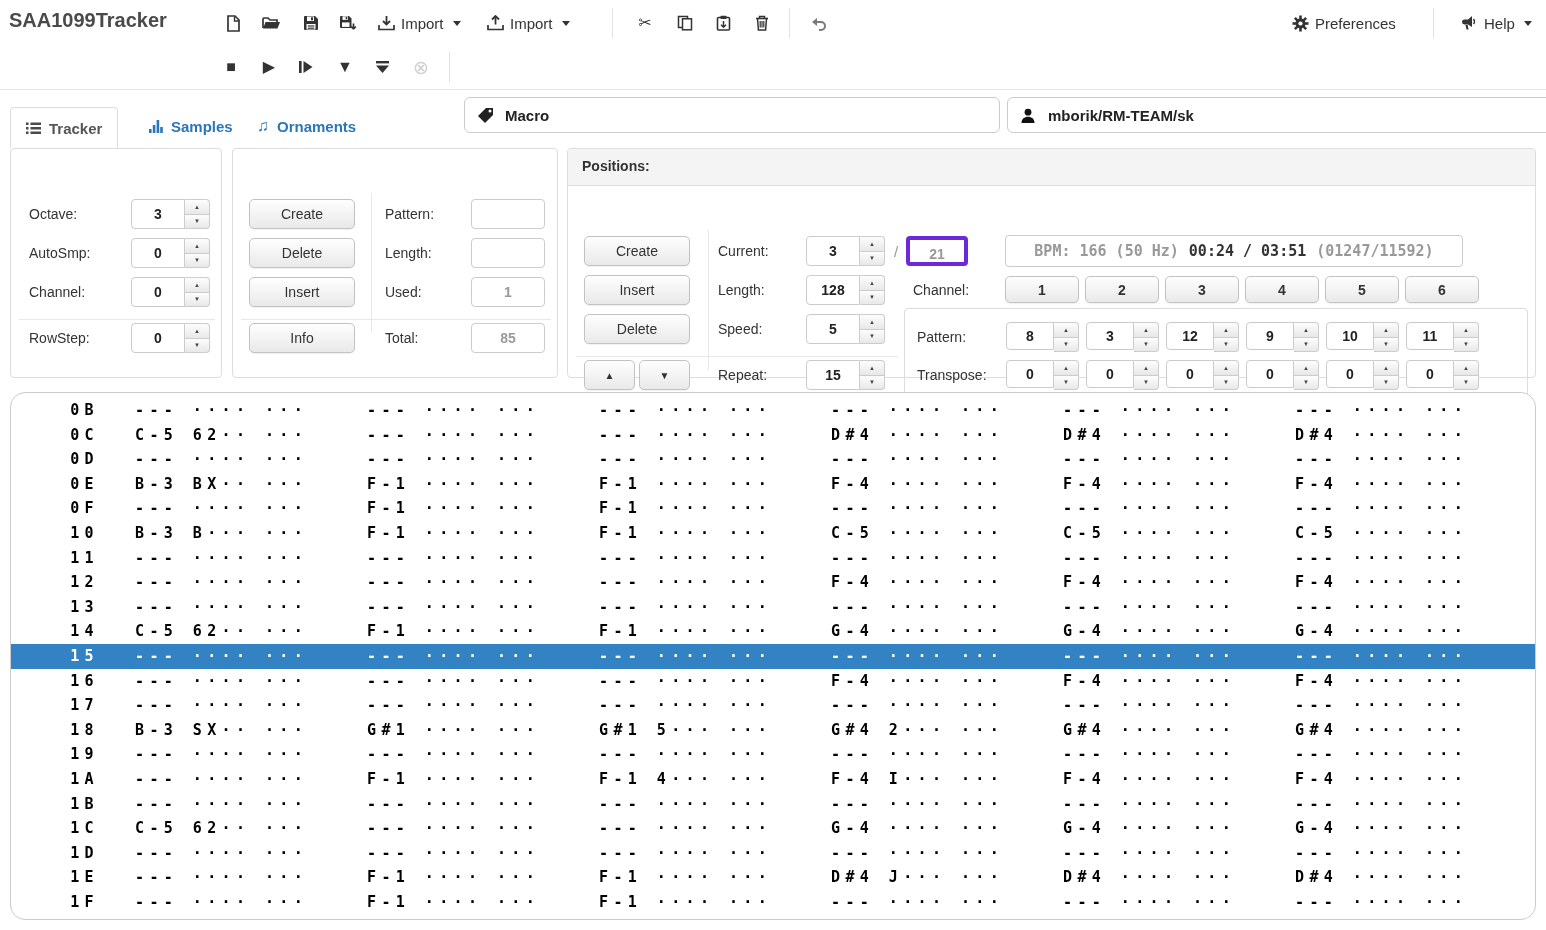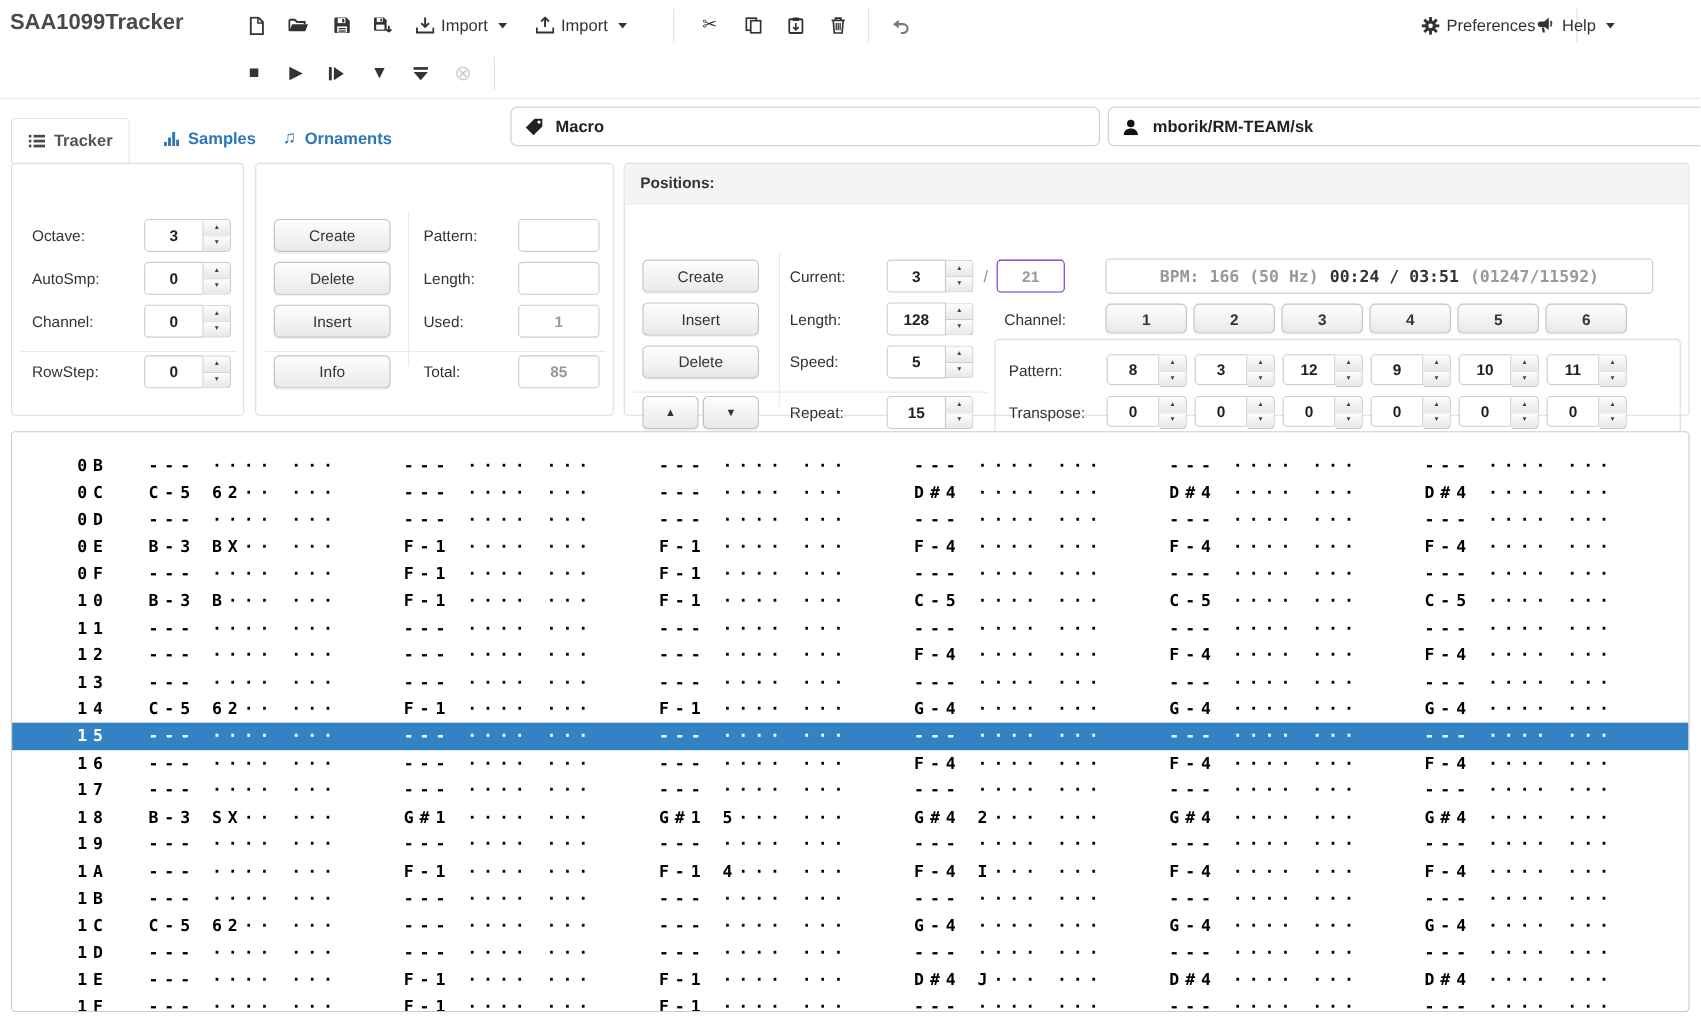--- a/index.html
+++ b/index.html
@@ -37,31 +37,31 @@
   .spin{position:absolute;display:inline-flex;height:30px;}
   .spin-val{display:inline-block;width:52px;height:28px;line-height:28px;border:1px solid #ccc;border-radius:4px 0 0 4px;background:#fff;font-weight:bold;font-size:14px;text-align:center;color:#222;}
   .spin-sm .spin-val{width:46px;height:26px;line-height:26px;}
   .spin-btns{display:inline-flex;flex-direction:column;width:25px;}
   .spin-btns i{flex:1;display:flex;align-items:center;justify-content:center;font-style:normal;font-size:6px;color:#444;
        background:linear-gradient(#fdfdfd,#e8e8e8);border:1px solid #ccc;border-left:none;cursor:pointer;}
   .spin-btns i.su{border-radius:0 4px 0 0;}
   .spin-btns i.sd{border-top:none;border-radius:0 0 4px 0;}
   .fin{position:absolute;width:74px;height:30px;border:1px solid #ccc;border-radius:4px;background:#fff;
        text-align:center;line-height:28px;color:#999;font-weight:bold;box-sizing:border-box;font-size:14px;}
-  .dis{position:absolute;width:62px;height:30px;border:1px solid #6d28d9;border-radius:4px;background:#fff;
+  .dis{position:absolute;width:62px;height:30px;border:4px solid #6d28d9;border-radius:4px;background:#fff;
        text-align:center;line-height:28px;color:#999;font-weight:bold;box-sizing:border-box;font-size:14px;}
   .slash{position:absolute;color:#999;font-size:15px;}
   .chbtn{font-weight:bold;}
   .bpm{position:absolute;border:1px solid #ccc;border-radius:4px;display:flex;align-items:center;justify-content:center;gap:10px;
        font-family:"DejaVu Sans Mono",monospace;font-size:15px;font-weight:bold;box-sizing:border-box;white-space:pre;}
   .bpm .gray{color:#999;}
   .subbox{position:absolute;border:1px solid #ddd;border-radius:4px;box-sizing:border-box;}
   
-  .grid{position:absolute;left:10px;top:392px;width:1526px;height:528px;border:1px solid #ccc;border-radius:4px;
-        background:#fff;box-sizing:border-box;padding-top:18px;overflow:hidden;
+  .grid{position:absolute;left:10px;top:392px;width:1526px;height:528px;border:1px solid #ccc;border-radius:15px;
+        background:#fff;box-sizing:border-box;padding-top:5px;overflow:hidden;
         font-family:"DejaVu Sans Mono",monospace;font-weight:bold;font-size:15px;letter-spacing:5.4px;color:#000;}
   .trow{height:24.6px;line-height:24.6px;display:flex;white-space:pre;}
   .trow.hl{background:#3383c4;color:#fff;}
   .rnum{flex:0 0 auto;width:88px;text-align:right;}
   .tcell{flex:0 0 auto;margin-left:57px;width:175px;}
   .tcell.first{margin-left:36px;}
 </style>
 </head>
 <body>
 
@@ -164,21 +164,21 @@
             <rect x="0.5" y="7.2" width="16" height="2.6"></rect>
             <rect x="7.2" y="0.5" width="2.6" height="16" transform="rotate(45 8.5 8.5)"></rect>
             <rect x="7.2" y="0.5" width="2.6" height="16" transform="rotate(-45 8.5 8.5)"></rect>
             <circle cx="8.5" cy="8.5" r="5"></circle>
           </g>
           <circle cx="8.5" cy="8.5" r="2.1" fill="#fff"></circle>
         </svg>
       <span>Preferences</span>
     </span>
     <div class="vsep" style="left:1433px;top:8px;height:30px"></div>
-    <span class="tb-grp" style="left:1396px">
+    <span class="tb-grp" style="left:1460px">
       <svg width="18" height="16" viewBox="0 0 18 16">
           <path d="M12 1v11l-4-2.5H4.5a2.5 2.5 0 0 1 0-5H8z" fill="#333"></path>
           <path d="M13.5 4a4 4 0 0 1 0 5" fill="none" stroke="#333" stroke-width="1.4"></path>
           <path d="M5.5 10l1 4.5h2L7.7 10z" fill="#333"></path>
         </svg>
       <span>Help</span>
       <span class="caret"></span>
     </span>
 
     <span class="ib ib2" style="left:216px">
@@ -355,21 +355,21 @@
         </span>
       <span class="flbl" style="position:absolute;left:150px;top:181px">Repeat:</span>
       <span class="spin" style="left:238px;top:174px">
           <span class="spin-val">15</span>
           <span class="spin-btns">
             <i class="su">▲</i>
             <i class="sd">▼</i>
           </span>
         </span>
 
-      <div class="bpm" style="left:437px;top:49px;width:498px;height:32px">
+      <div class="bpm" style="left:437px;top:49px;width:458px;height:32px">
         <span class="gray">BPM: 166 (50 Hz)</span>
         <span>00:24 / 03:51</span>
         <span class="gray">(01247/11592)</span>
       </div>
 
       <span class="flbl" style="position:absolute;left:345px;top:96px">Channel:</span>
       <div class="btn chbtn" style="left:437px;top:90px;width:74px;height:27px">1</div>
       <div class="btn chbtn" style="left:517px;top:90px;width:74px;height:27px">2</div>
       <div class="btn chbtn" style="left:597px;top:90px;width:74px;height:27px">3</div>
       <div class="btn chbtn" style="left:677px;top:90px;width:74px;height:27px">4</div>

